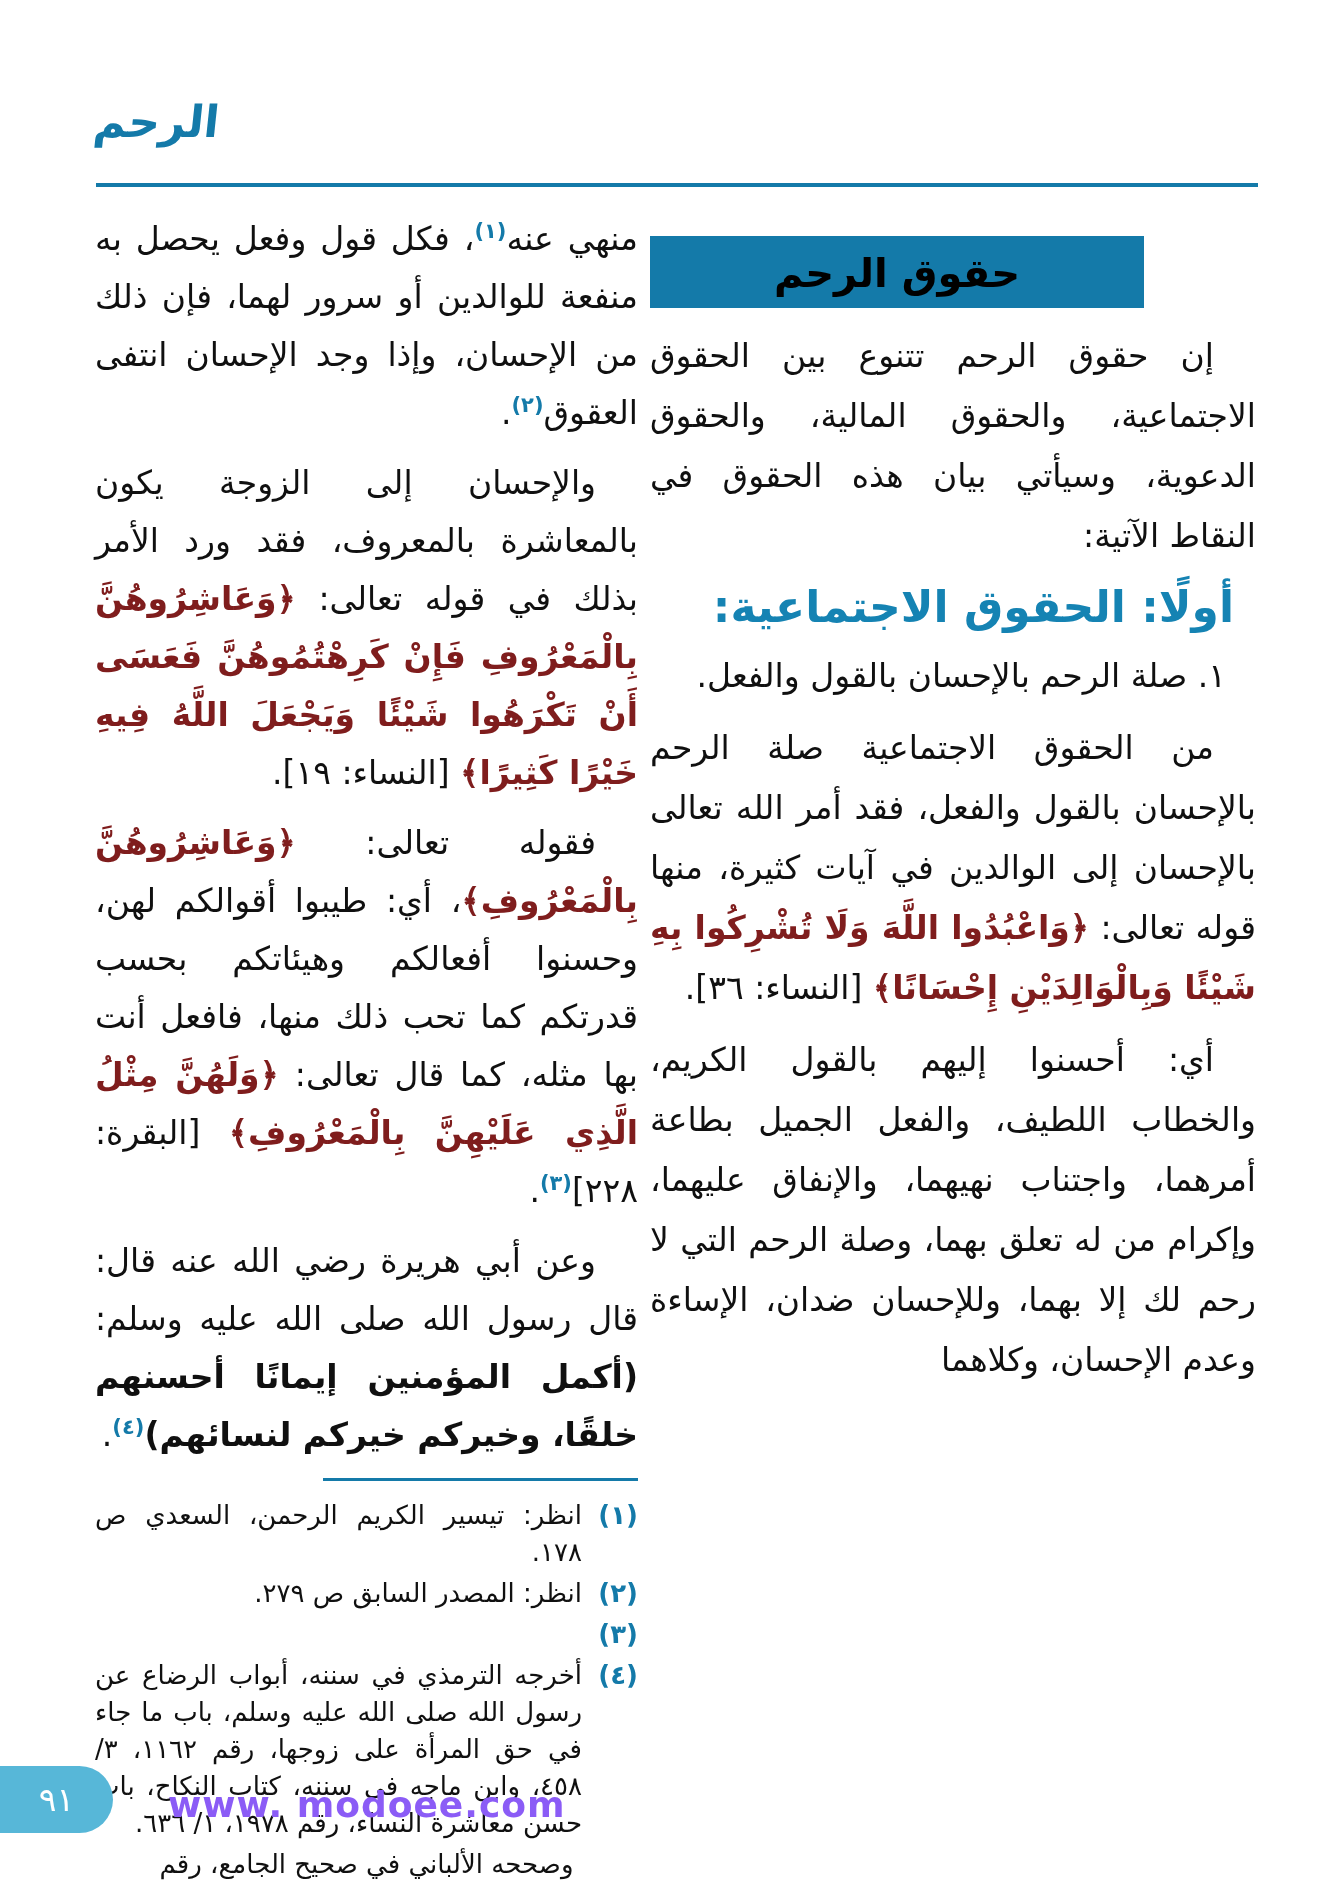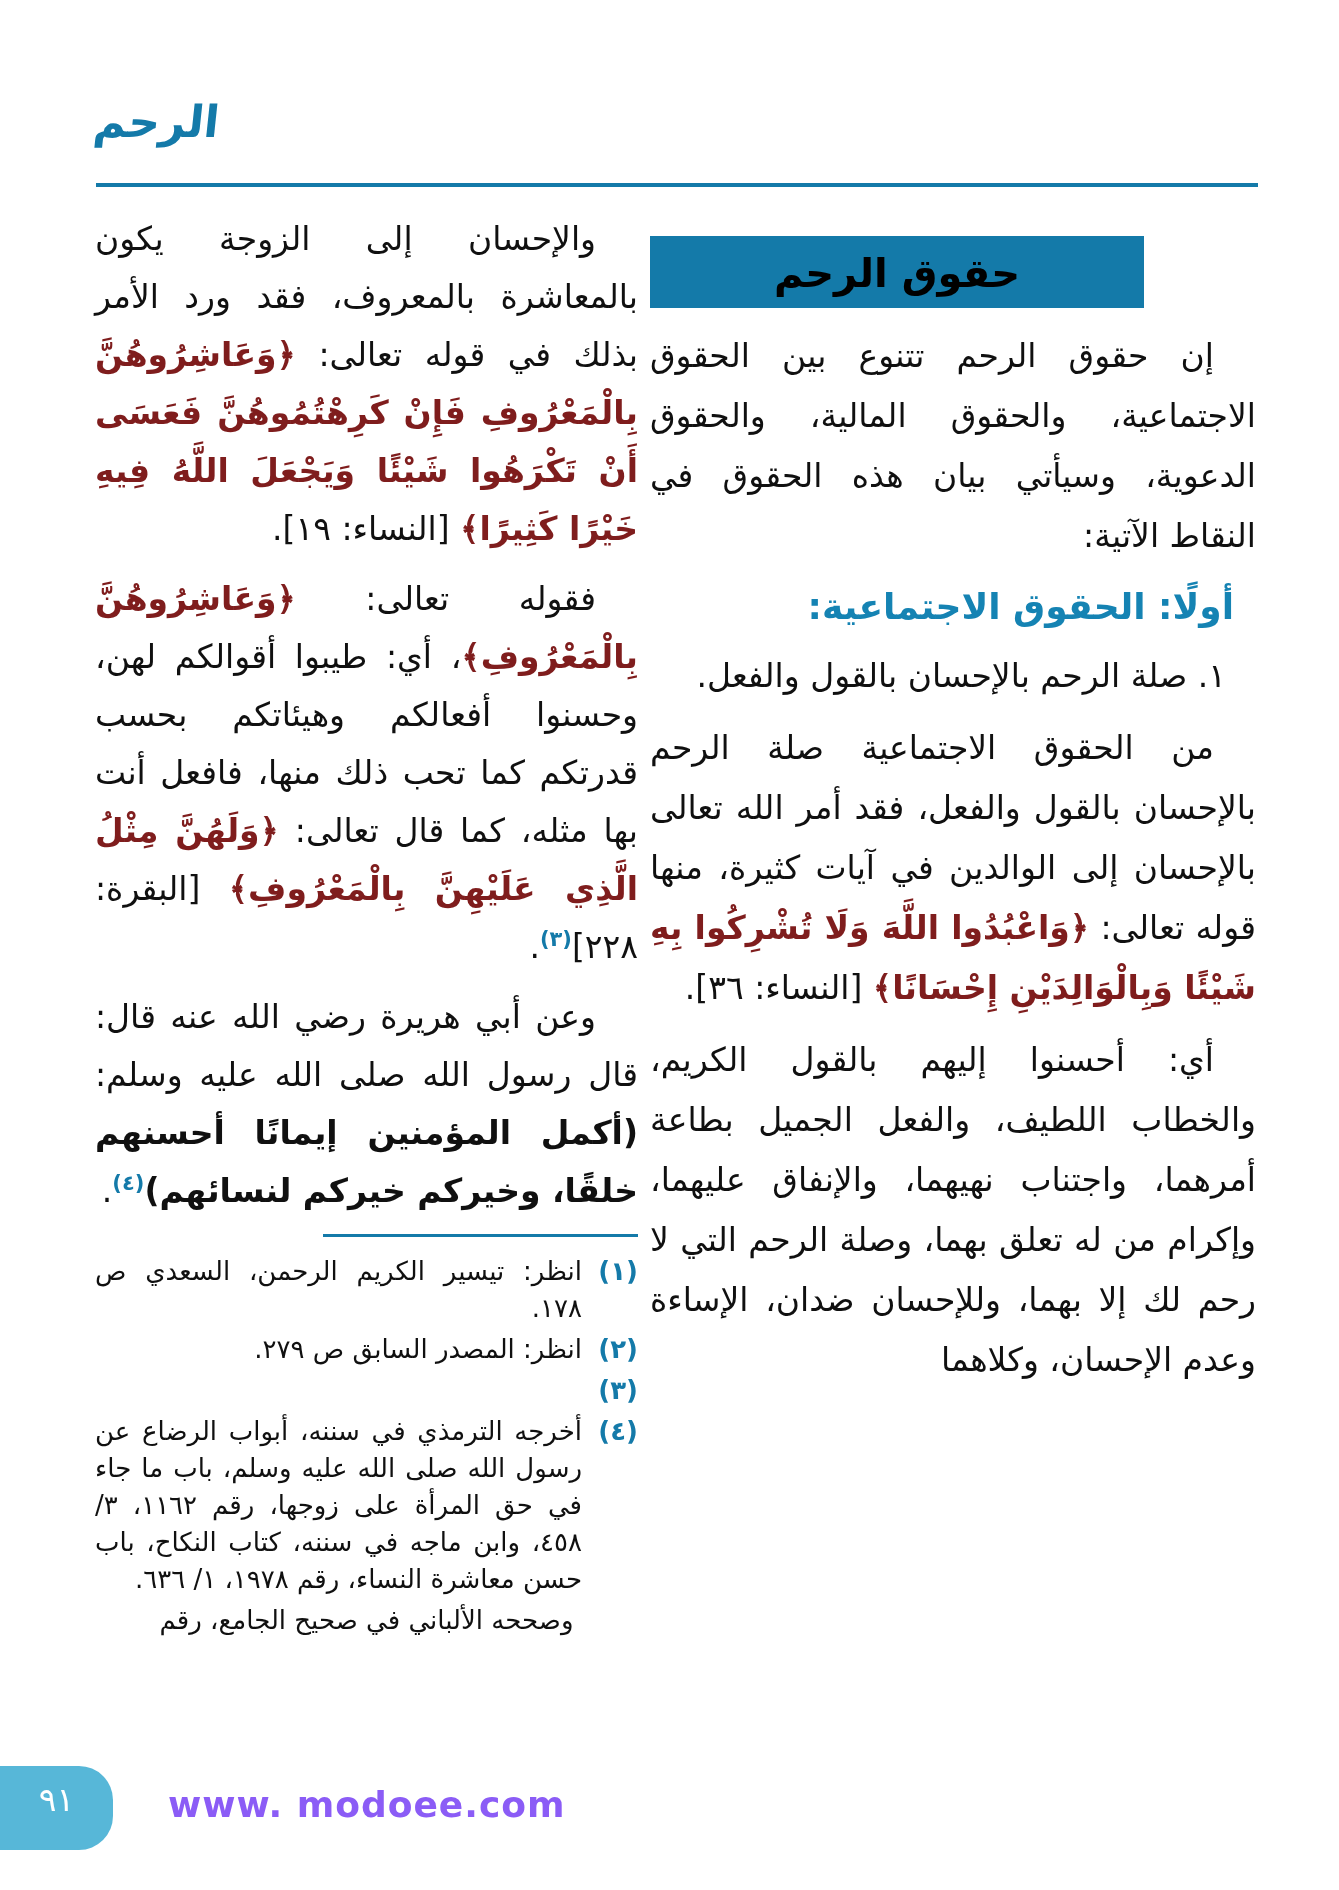--- a/index.html
+++ b/index.html
@@ -17,39 +17,39 @@
   .col-right{left:650px;top:236px;width:606px;font-size:33px;line-height:60px;}
   .col-left{left:95px;top:210px;width:543px;font-size:33px;line-height:58px;}
 
   .section-box{
     width:494px;height:72px;margin:0 112px 18px 0;background:#147aa9;
     color:#000000;font-size:40px;font-weight:bold;text-align:center;line-height:74px;
   }
   p{margin:0 0 12px 0;text-indent:42px;}
   p.noindent{text-indent:0;}
   .subheading{
-    color:#1583b3;font-weight:bold;font-size:36px;line-height:58px;
+    color:#1583b3;font-weight:bold;font-size:44px;line-height:58px;
     margin:4px 0 10px 0;text-indent:22px;text-align:right;
   }
   .list-item{text-indent:30px;margin:2px 0 12px 0;}
   .quran{color:#7f1d1d;font-weight:bold;}
   .hadith{font-weight:bold;}
   .fn-ref{
     color:#147aa9;font-size:21px;font-weight:bold;
     vertical-align:12px;line-height:0;letter-spacing:-1px;
   }
   .footnotes{font-size:26px;line-height:37px;margin-top:14px;}
   .fn-sep{width:315px;height:3px;background:#147aa9;margin:8px 0 16px 0;}
   .fn-row{display:flex;margin:0 0 4px 0;}
   .fn-marker{flex:0 0 56px;color:#147aa9;font-weight:bold;}
   .fn-text{flex:1;text-align:justify;}
   .fn-cont{margin-top:4px;text-align:center;}
 
   .footer-pill{
-    position:absolute;left:0;top:1766px;width:113px;height:84px;
+    position:absolute;left:0;top:1766px;width:113px;height:67px;
     background:#57b7d8;border-radius:0 34px 34px 0;
     color:#ffffff;font-size:33px;text-align:center;line-height:67px;
   }
   .site-url{
     position:absolute;left:168px;top:1784px;direction:ltr;
     color:#8b5cf6;font-size:36px;font-weight:bold;letter-spacing:1px;
   }
 </style>
 </head>
 <body>
@@ -70,20 +70,21 @@
 
 
     <p class="list-item"><span>١. صلة الرحم بالإحسان بالقول والفعل.</span></p>
 
     <p><span>من الحقوق الاجتماعية صلة الرحم بالإحسان بالقول والفعل، فقد أمر الله تعالى بالإحسان إلى الوالدين في آيات كثيرة، منها قوله تعالى: </span><span class="quran">﴿وَاعْبُدُوا اللَّهَ وَلَا تُشْرِكُوا بِهِ شَيْئًا وَبِالْوَالِدَيْنِ إِحْسَانًا﴾</span><span> [النساء: ٣٦].</span></p>
 
     <p><span>أي: أحسنوا إليهم بالقول الكريم، والخطاب اللطيف، والفعل الجميل بطاعة أمرهما، واجتناب نهيهما، والإنفاق عليهما، وإكرام من له تعلق بهما، وصلة الرحم التي لا رحم لك إلا بهما، وللإحسان ضدان، الإساءة وعدم الإحسان، وكلاهما</span></p>
   </div>
 
   <div class="col col-left">
+    <p class="noindent"><span>منهي عنه</span><span class="fn-ref">(١)</span><span>، فكل قول وفعل يحصل به منفعة للوالدين أو سرور لهما، فإن ذلك من الإحسان، وإذا وجد الإحسان انتفى العقوق</span><span class="fn-ref">(٢)</span><span>.</span></p>
 
     <p><span>والإحسان إلى الزوجة يكون بالمعاشرة بالمعروف، فقد ورد الأمر بذلك في قوله تعالى: </span><span class="quran">﴿وَعَاشِرُوهُنَّ بِالْمَعْرُوفِ فَإِنْ كَرِهْتُمُوهُنَّ فَعَسَى أَنْ تَكْرَهُوا شَيْئًا وَيَجْعَلَ اللَّهُ فِيهِ خَيْرًا كَثِيرًا﴾</span><span> [النساء: ١٩].</span></p>
 
     <p><span>فقوله تعالى: </span><span class="quran">﴿وَعَاشِرُوهُنَّ بِالْمَعْرُوفِ﴾</span><span>، أي: طيبوا أقوالكم لهن، وحسنوا أفعالكم وهيئاتكم بحسب قدرتكم كما تحب ذلك منها، فافعل أنت بها مثله، كما قال تعالى: </span><span class="quran">﴿وَلَهُنَّ مِثْلُ الَّذِي عَلَيْهِنَّ بِالْمَعْرُوفِ﴾</span><span> [البقرة: ٢٢٨]</span><span class="fn-ref">(٣)</span><span>.</span></p>
 
     <p><span>وعن أبي هريرة رضي الله عنه قال: قال رسول الله صلى الله عليه وسلم: </span><span class="hadith">(أكمل المؤمنين إيمانًا أحسنهم خلقًا، وخيركم خيركم لنسائهم)</span><span class="fn-ref">(٤)</span><span>.</span></p>
 
     <div class="footnotes">
       <div class="fn-sep"></div>
 

